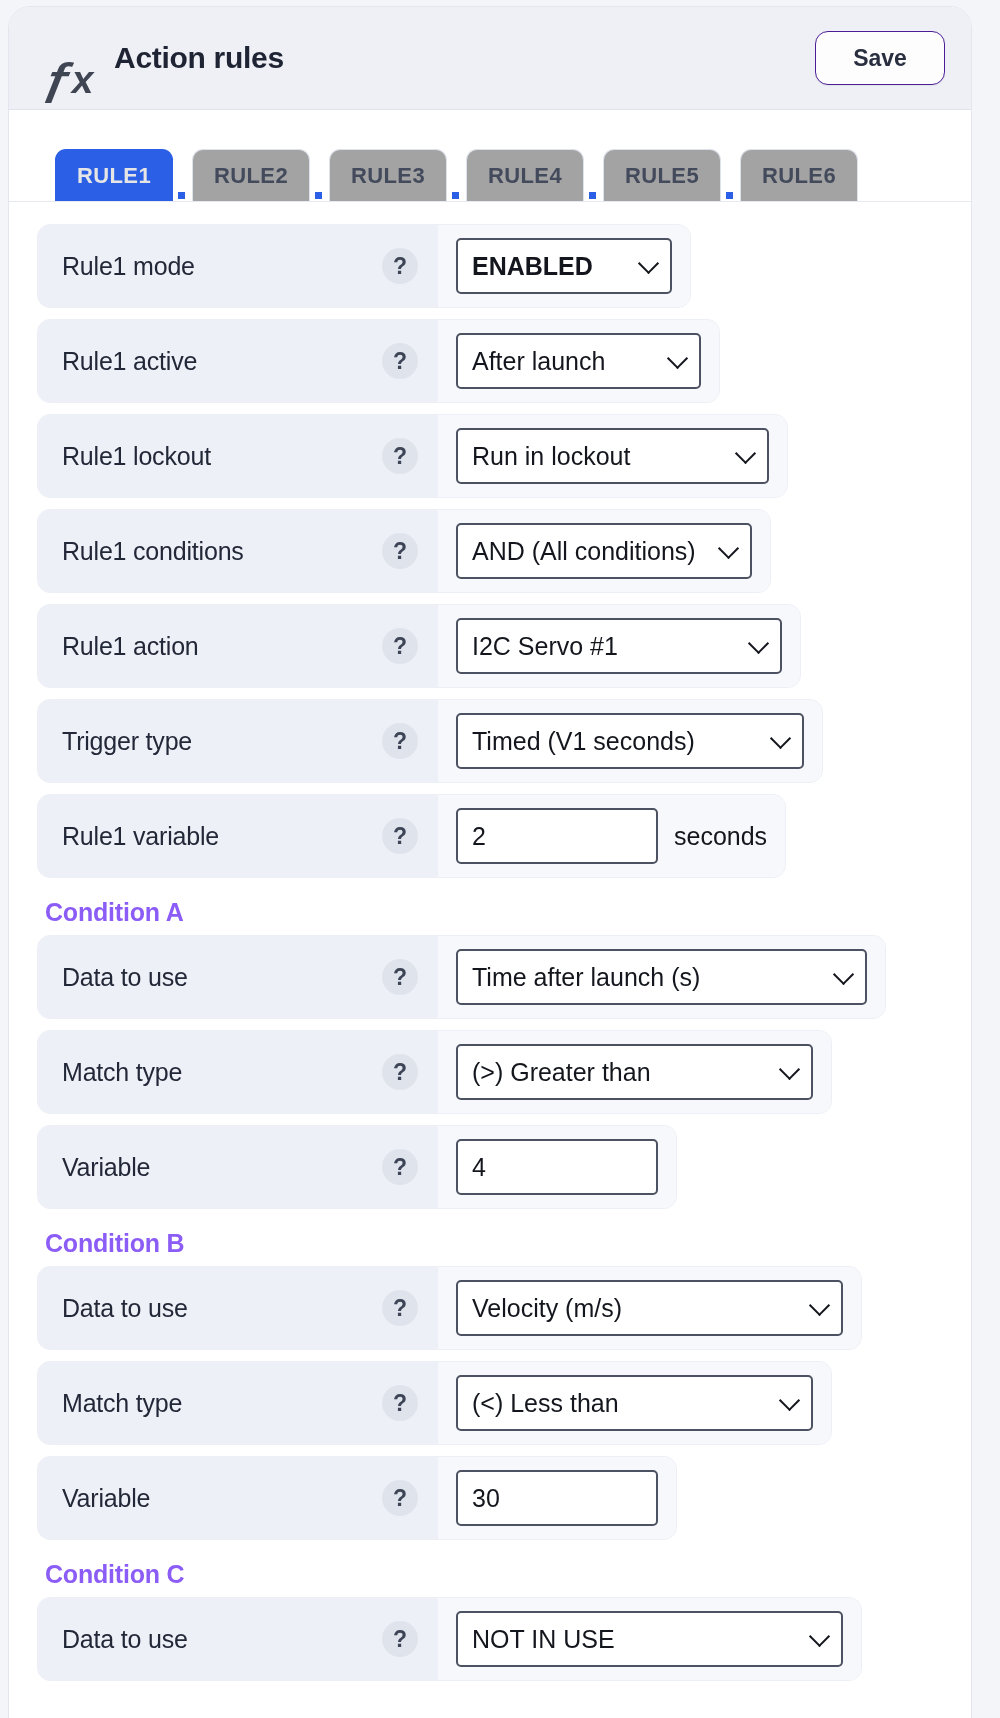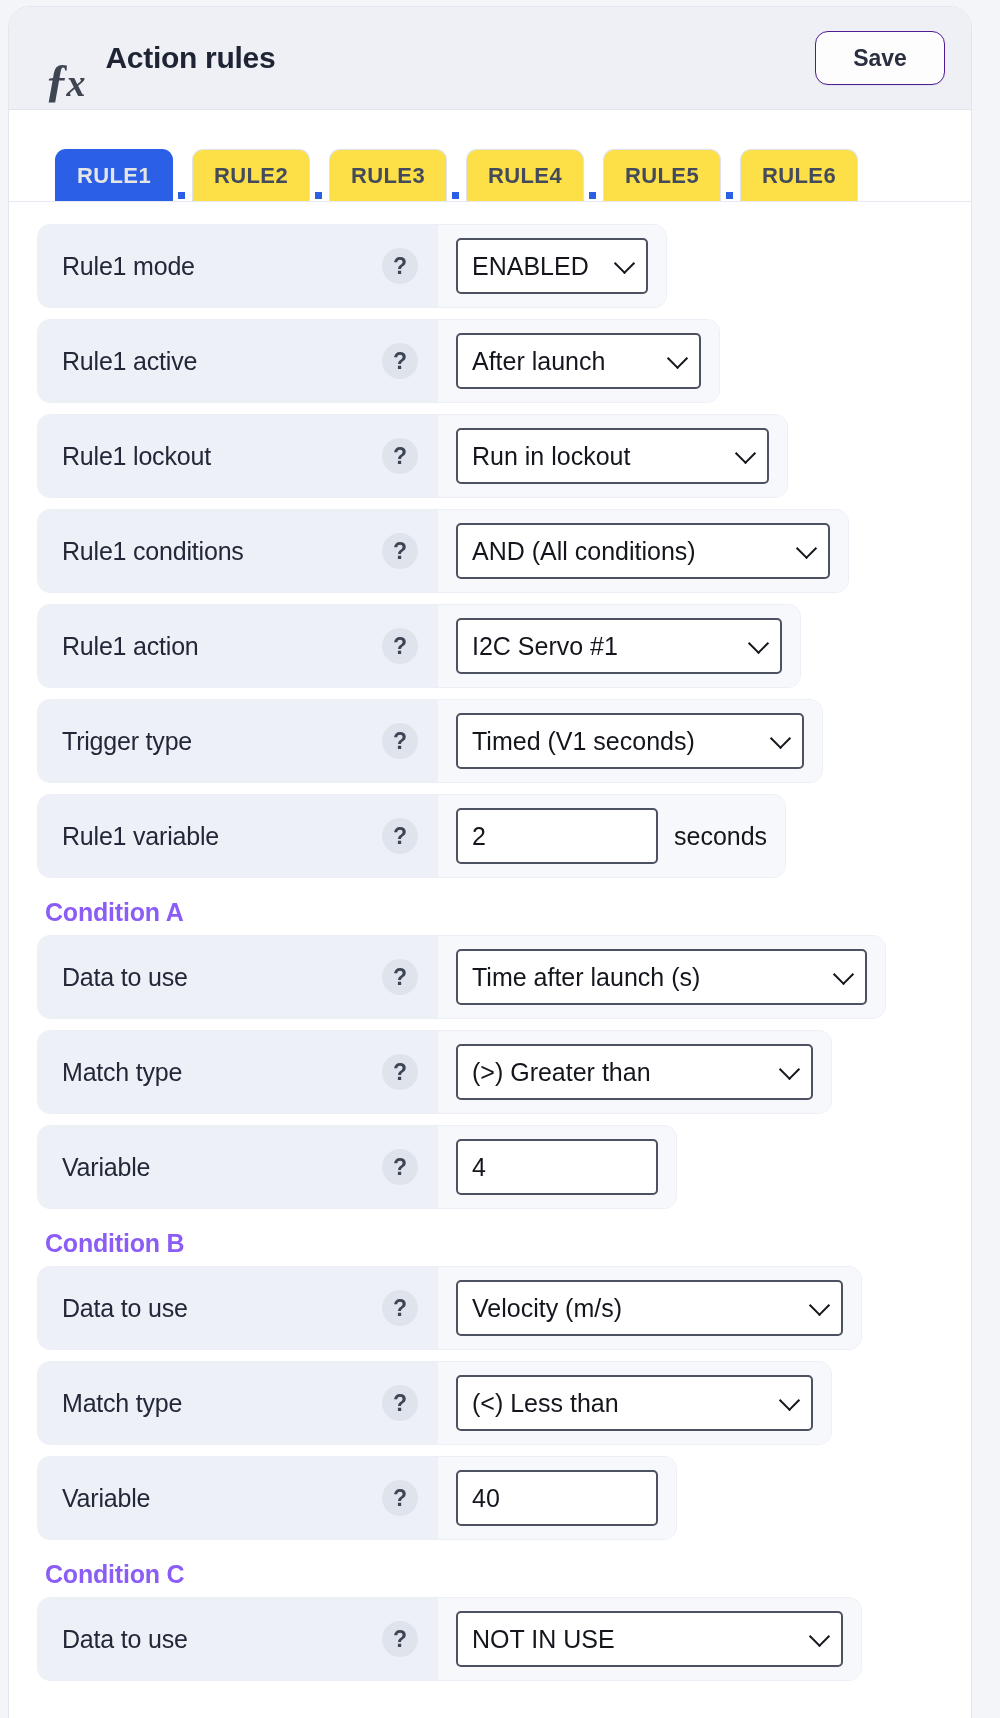--- a/index.html
+++ b/index.html
@@ -27,21 +27,21 @@
   
   .header {
     height: 103px;
     background: #eef0f6;
     border-bottom: 1px solid #e1e4ed;
     display: flex;
     align-items: center;
     padding: 0 26px 0 36px;
   }
   .fx-icon {
-    font-family: Liberation Serif, serif;
+    font-family: Liberation Mono, monospace;
     font-style: italic;
     font-weight: 700;
     font-size: 47px;
     color: #3f4552;
     line-height: 1;
     letter-spacing: -2px;
     margin-right: 22px;
     user-select: none;
     margin-top: 44px;
   }
@@ -76,21 +76,21 @@
     background: #ffffff;
   }
   .tab {
     position: relative;
     height: 52px;
     padding: 0 20px;
     min-width: 118px;
     display: flex;
     align-items: center;
     justify-content: center;
-    background: #fde047;
+    background: #a3a3a3;
     border: 1px solid #dee2eb;
     border-bottom: none;
     border-radius: 11px 11px 0 0;
     font-size: 22px;
     font-weight: 700;
     letter-spacing: 0.4px;
     color: #434a5c;
     cursor: pointer;
     margin-right: 19px;
   }
@@ -198,24 +198,24 @@
 
   .cond-title {
     font-size: 25px;
     font-weight: 700;
     color: #8b5cf6;
     margin: 9px 0 8px 36px;
     letter-spacing: -0.2px;
   }
 
   
-  .w-enabled  .control { width: 192px; }
+  .w-enabled  .control { width: 216px; font-weight: bold; }
   .w-active   .control { width: 245px; }
   .w-lockout  .control { width: 313px; }
-  .w-cond     .control { width: 374px; }
+  .w-cond     .control { width: 296px; }
   .w-action   .control { width: 326px; }
   .w-trigger  .control { width: 348px; }
   .w-data-a   .control { width: 411px; }
   .w-match-a  .control { width: 357px; }
   .w-data-b   .control { width: 387px; }
   .w-match-b  .control { width: 357px; }
   .w-data-c   .control { width: 387px; }
 </style>
 </head>
 <body>
@@ -419,21 +419,21 @@
       </div>
     </div>
 
     <div class="row">
       <div class="row-left">
         <span class="row-label">Variable</span>
         <span class="help-badge">?</span>
       </div>
       <div class="row-right">
         <div class="control input">
-          <span class="value">40</span>
+          <span class="value">30</span>
         </div>
       </div>
     </div>
 
     
     <div class="cond-title">Condition C</div>
 
     <div class="row w-data-c">
       <div class="row-left">
         <span class="row-label">Data to use</span>

